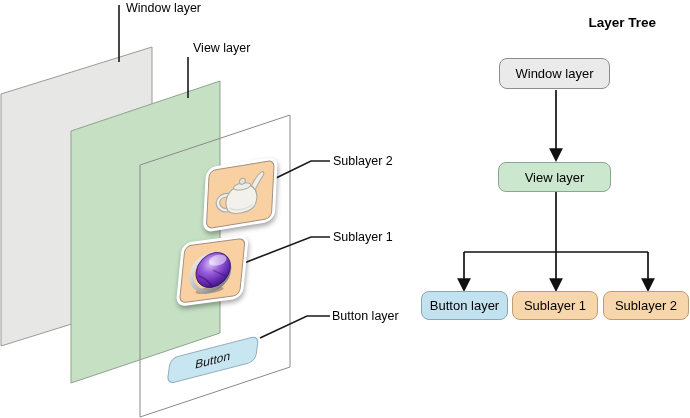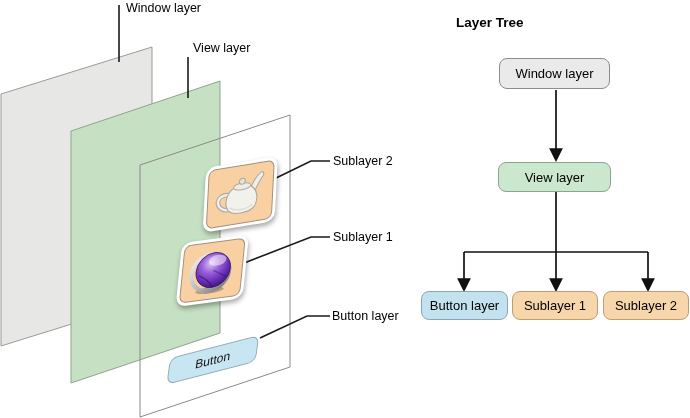--- a/index.html
+++ b/index.html
@@ -37,21 +37,21 @@
   .btn-3d{
     position:absolute;z-index:3;left:170px;top:358px;width:90px;height:25px;
     transform:matrix(0.97,-0.25,-0.13,0.99,0,0);transform-origin:0 0;
     background:#C8E5F2;border:1.2px solid #8FAABC;border-radius:8px;
     display:flex;align-items:center;justify-content:center;
     font-size:12.5px;color:#111;
   }
 
   
   .tree-title{
-    position:absolute;z-index:4;left:456px;top:15px;width:200px;text-align:left;
+    position:absolute;z-index:4;left:456px;top:15px;width:200px;text-align:right;
     font-size:13.5px;font-weight:bold;color:#000;
   }
   .tree-box{
     position:absolute;z-index:3;border-radius:8px;box-sizing:border-box;
     display:flex;align-items:center;justify-content:center;
     font-size:13px;color:#000;white-space:nowrap;
   }
   .box-window{left:499px;top:58px;width:111px;height:31px;background:#EAEAEA;border:1.3px solid #8C8C8C;}
   .box-view{left:498px;top:162px;width:113px;height:30px;background:#CBE7CD;border:1.3px solid #8CA58E;}
   .box-btn{left:421px;top:291px;width:87px;height:29px;background:#C3E2F0;border:1.3px solid #8AA5B5;}

